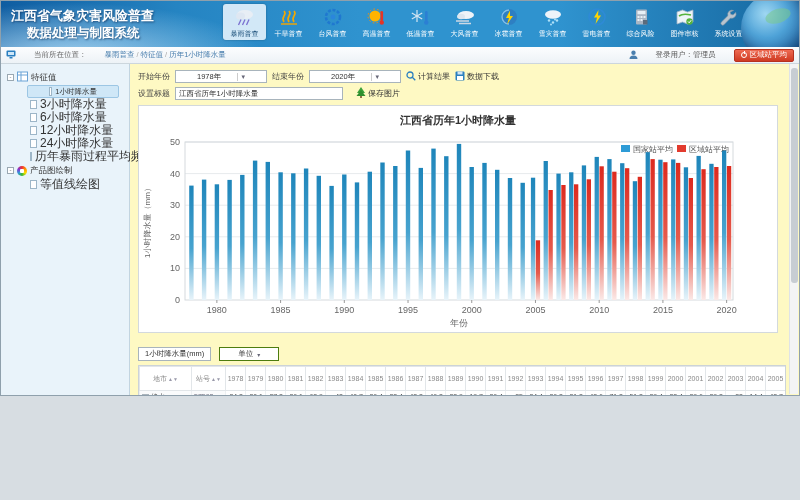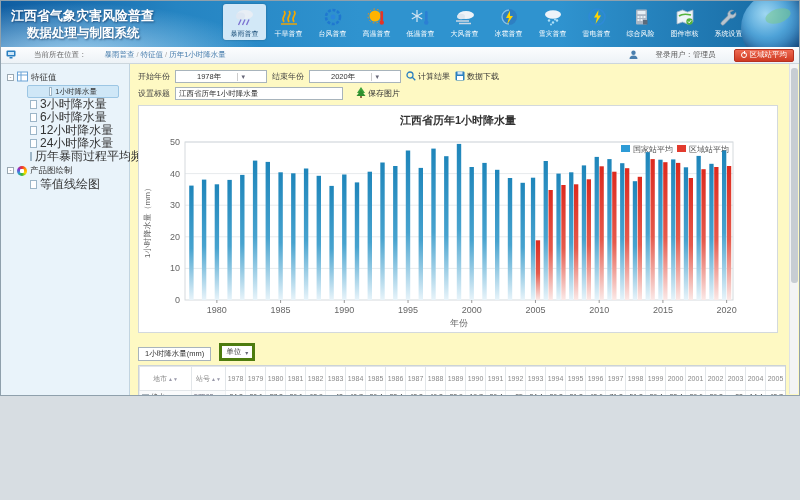--- a/index.html
+++ b/index.html
@@ -64,21 +64,21 @@
   .note{color:#e8481f;font-size:7.5px;margin-left:2px;white-space:nowrap;}
   .ilink{display:flex;align-items:center;gap:2px;font-size:8px;color:#333;cursor:pointer;white-space:nowrap;font-family:Liberation Mono, monospace;}
   .inp{width:168px;height:13px;border:1px solid #a8b4bc;font-size:7.5px;color:#333;padding:0 3px;
     background:#fff;font-family:inherit;}
   
   .chart-panel{margin-top:3px;background:#fff;border:1px solid #d3d9dd;height:228px;width:640px;}
   .chart-title{text-align:center;font-size:11px;color:#333;font-weight:600;padding-top:7px;height:24px;}
   
   .table-controls{margin-top:13px;display:flex;gap:8px;align-items:flex-end;height:15px;}
   .tab-box{border:1px solid #a8b4bc;background:#fff;font-size:7.5px;color:#333;padding:1px 6px;cursor:pointer;}
-  .unit-box{border:3px solid #4d7c0f;background:#fff;font-size:7.5px;color:#333;padding:1px 4px;
+  .unit-box{border:1px solid #4d7c0f;background:#fff;font-size:7.5px;color:#333;padding:1px 18px;
     display:flex;gap:4px;align-items:center;cursor:pointer;}
   .unit-box .car{font-size:6px;color:#667;}
   .table-wrap{margin-top:4px;border:1px solid #ccd3d8;background:#fff;height:128px;overflow:hidden;width:648px;}
   table{border-collapse:collapse;table-layout:fixed;width:666px;font-size:7px;color:#555;}
   th{border:1px solid #e2e6e9;font-weight:normal;color:#888;height:24px;background:#fff;padding:0 1px;}
   th.c-name{width:52px;}th.c-id{width:34px;}th.c-yr{width:20px;}
   .sort{font-size:5px;color:#99a;margin-left:1px;}
   td{border:1px solid #eceff1;height:12px;padding:0 2px;text-align:right;white-space:nowrap;overflow:hidden;}
   td.c-name{text-align:left;background:#fafbfc;color:#444;}
   td.c-id{text-align:left;background:#fafbfc;color:#667;}

